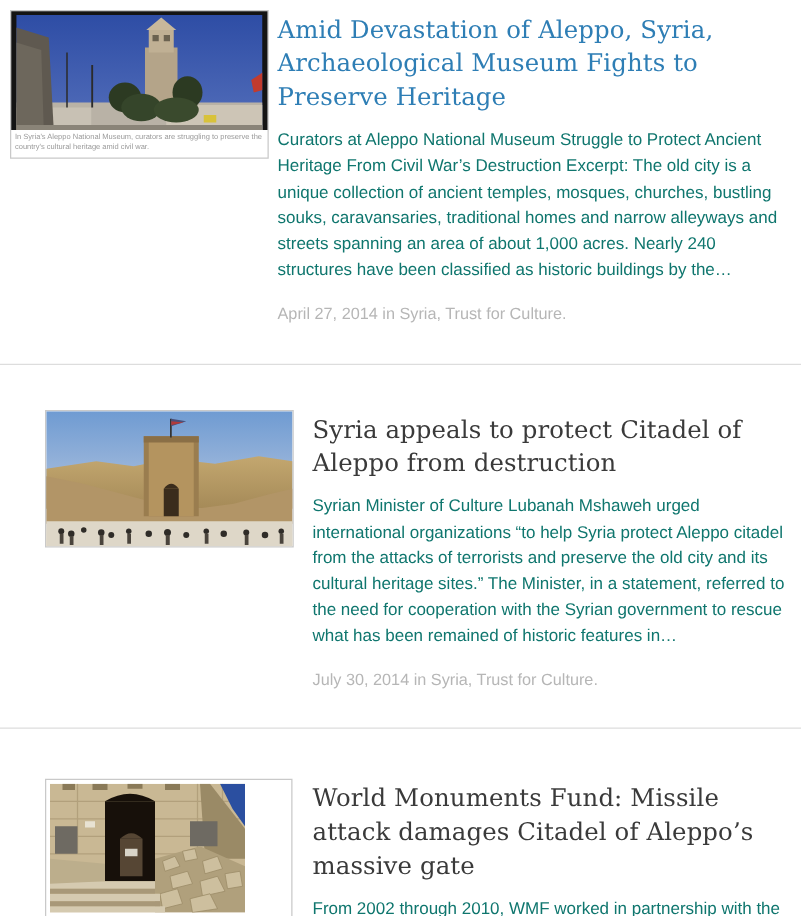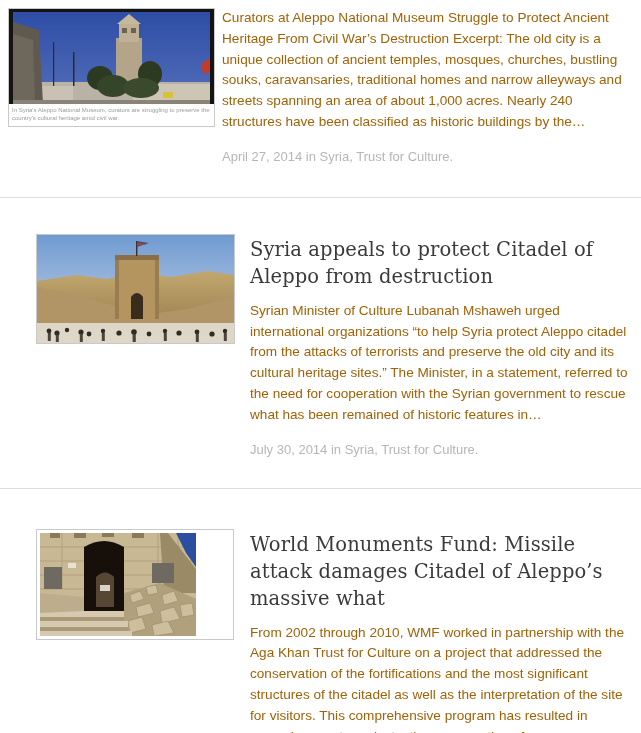--- a/index.html
+++ b/index.html
@@ -11,21 +11,21 @@
 
   .thumb-col{flex:0 0 214px;width:214px;}
   .content-col{width:412px;}
 
   .divider{border:0;border-top:1px solid #ddd;margin:0;height:0;}
 
   .title{font-family:"DejaVu Serif","Liberation Serif",serif;font-weight:400;
          font-size:19.5px;line-height:27px;margin:2px 0 11px 0;letter-spacing:.1px;}
   .title a{text-decoration:none;cursor:pointer;}
 
-  .excerpt{font-size:13.6px;line-height:20.8px;color:#a16207;margin:0 0 16px 0;}
+  .excerpt{font-size:13.6px;line-height:20.8px;color:#0f766e;margin:0 0 16px 0;}
   .meta{font-size:13px;line-height:16px;color:#b6b6b6;margin:0;}
 
   
   .card{border:1px solid #c9c9c9;background:#fff;box-sizing:content-box;cursor:pointer;}
   .card svg{display:block;}
   .thumb1-photo{background:#141414;padding:3px 4px 0 4px;}
   .thumb1-caption{font-size:6px;line-height:7.5px;color:#9a9a9a;padding:3px 3px 4px 3px;
                   font-family:"Liberation Sans",sans-serif;}
   .thumb3-inner{padding:3px;}
 </style>
@@ -66,20 +66,21 @@
             <rect x="40" y="30" width="1.2" height="44" fill="#2b2b2b"></rect>
             <polygon points="188,52 197,46 197,60 190,62" fill="#c23b2e"></polygon>
             <rect x="150" y="80" width="10" height="6" fill="#d8c23a"></rect>
             <rect x="0" y="88" width="197" height="4" fill="#8a8478"></rect>
           </svg>
         </div>
         <div class="thumb1-caption">In Syria's Aleppo National Museum, curators are struggling to preserve the country's cultural heritage amid civil war.</div>
       </div>
     </div>
     <div class="content-col">
+      <h2 class="title"><a href="#" style="color: rgb(46, 126, 181);">Amid Devastation of Aleppo, Syria, Archaeological Museum Fights to Preserve Heritage</a></h2>
       <p class="excerpt">Curators at Aleppo National Museum Struggle to Protect Ancient Heritage From Civil War’s Destruction Excerpt: The old city is a unique collection of ancient temples, mosques, churches, bustling souks, caravansaries, traditional homes and narrow alleyways and streets spanning an area of about 1,000 acres. Nearly 240 structures have been classified as historic buildings by the…</p>
       <p class="meta">April 27, 2014 in Syria, Trust for Culture.</p>
     </div>
   </div>
 
   <hr class="divider">
 
   <div class="article later">
     <div class="thumb-col">
       <div class="card" style="width:197px">
@@ -193,19 +194,19 @@
           </g>
           <g fill="#a89878">
             <rect x="0" y="84" width="84" height="4"></rect>
               <rect x="0" y="94" width="88" height="4"></rect>
           </g>
           <polygon points="0,60 44,64 44,78 0,80" fill="#bcae8c"></polygon>
         </svg>
       </div>
     </div>
     <div class="content-col">
-      <h2 class="title"><a href="#" style="color: rgb(58, 58, 58);">World Monuments Fund: Missile attack damages Citadel of Aleppo’s massive what</a></h2>
+      <h2 class="title"><a href="#" style="color: rgb(58, 58, 58);">World Monuments Fund: Missile attack damages Citadel of Aleppo’s massive gate</a></h2>
       <p class="excerpt">From 2002 through 2010, WMF worked in partnership with the Aga Khan Trust for Culture on a project that addressed the conservation of the fortifications and the most significant structures of the citadel as well as the interpretation of the site for visitors. This comprehensive program has resulted in several separate projects: the conservation of…</p>
 
     </div>
   </div>
 
 </div>
 
 </body></html>

